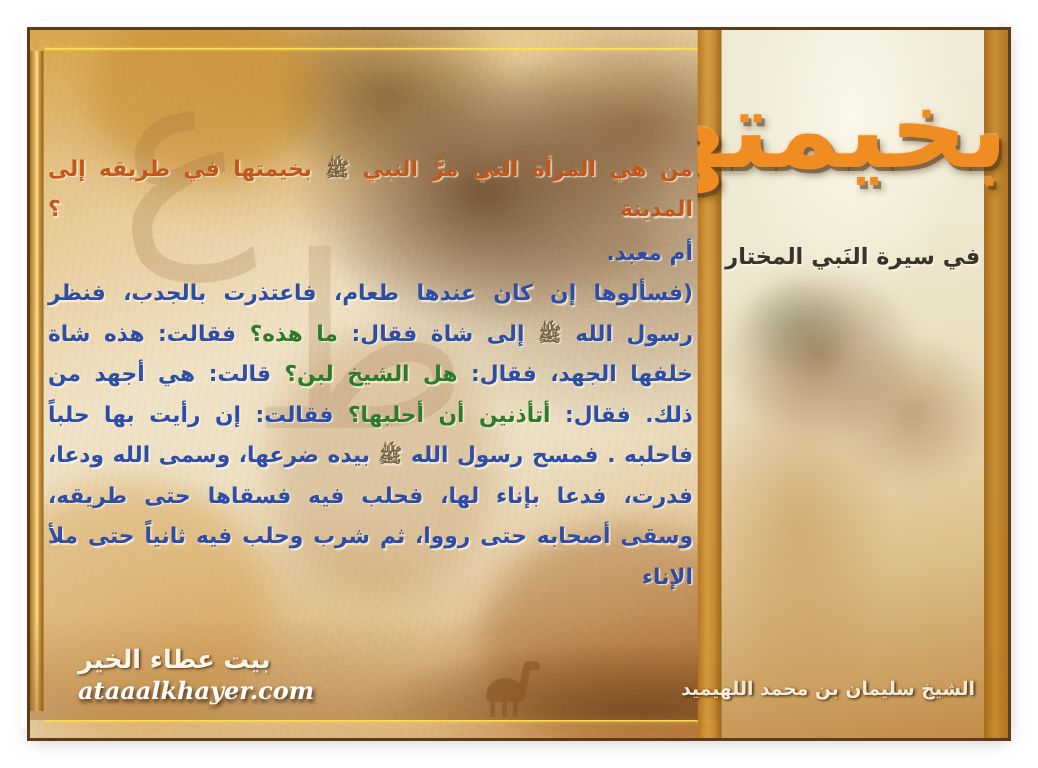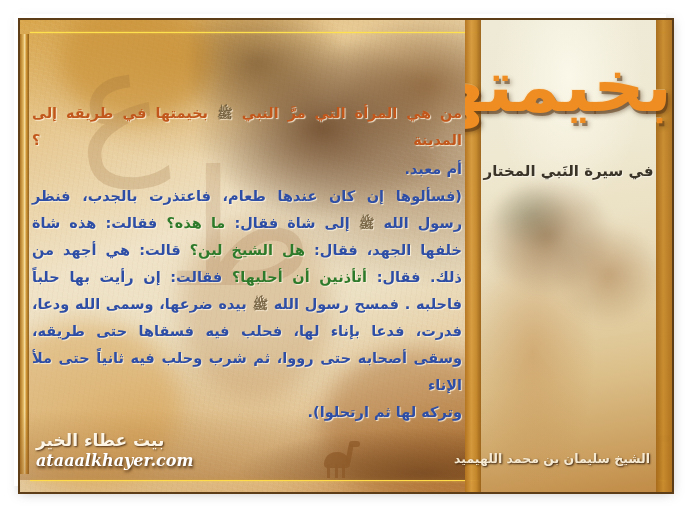--- a/index.html
+++ b/index.html
@@ -287,21 +287,21 @@
     background:#8a5524; border-radius: 3px 3px 0 0; opacity:.8;
   }
   .person::before {
     content:""; position:absolute; left:-1px; top:-6px; width:7px; height:7px;
     border-radius:50%; background:#8a5524;
   }
 
   
   .brand {
     position: absolute;
-    left: 16px; bottom: 22px;
+    left: 32px; bottom: 22px;
     text-align: left;
     pointer-events: auto;
   }
   .brand-ar {
     color: #fdf6e6;
     font-size: 17px;
     font-weight: 700;
     direction: rtl;
     letter-spacing: 1px;
     text-shadow: 1px 1px 2px rgba(60,32,10,0.85);
@@ -410,21 +410,20 @@
         <div class="a-short">أم معبد.</div>
 
         <div class="a-block">
           <span>(فسألوها إن كان عندها طعام، فاعتذرت بالجدب، فنظر</span>
           <span>رسول الله <span class="saw">ﷺ</span> إلى شاة فقال: <span class="hl">ما هذه؟</span> فقالت: هذه شاة خلفها</span>
           <span>الجهد، فقال: <span class="hl">هل الشيخ لبن؟</span> قالت: هي أجهد من ذلك. فقال:</span>
           <span><span class="hl">أتأذنين أن أحلبها؟</span> فقالت: إن رأيت بها حلباً فاحلبه .</span>
           <span>فمسح رسول الله <span class="saw">ﷺ</span> بيده ضرعها، وسمى الله ودعا، فدرت،</span>
           <span>فدعا بإناء لها، فحلب فيه فسقاها حتى طريقه، وسقى</span>
           <span>أصحابه حتى رووا، ثم شرب وحلب فيه ثانياً حتى ملأ الإناء</span>
-          <span class="last-line">وتركه لها ثم ارتحلوا).</span>
         </div>
       </div>
 
       <div class="brand">
         <div class="brand-ar">بيت عطاء الخير</div>
         <div class="brand-url">ataaalkhayer.com</div>
       </div>
 
       <div class="author">الشيخ سليمان بن محمد اللهيميد</div>
 

